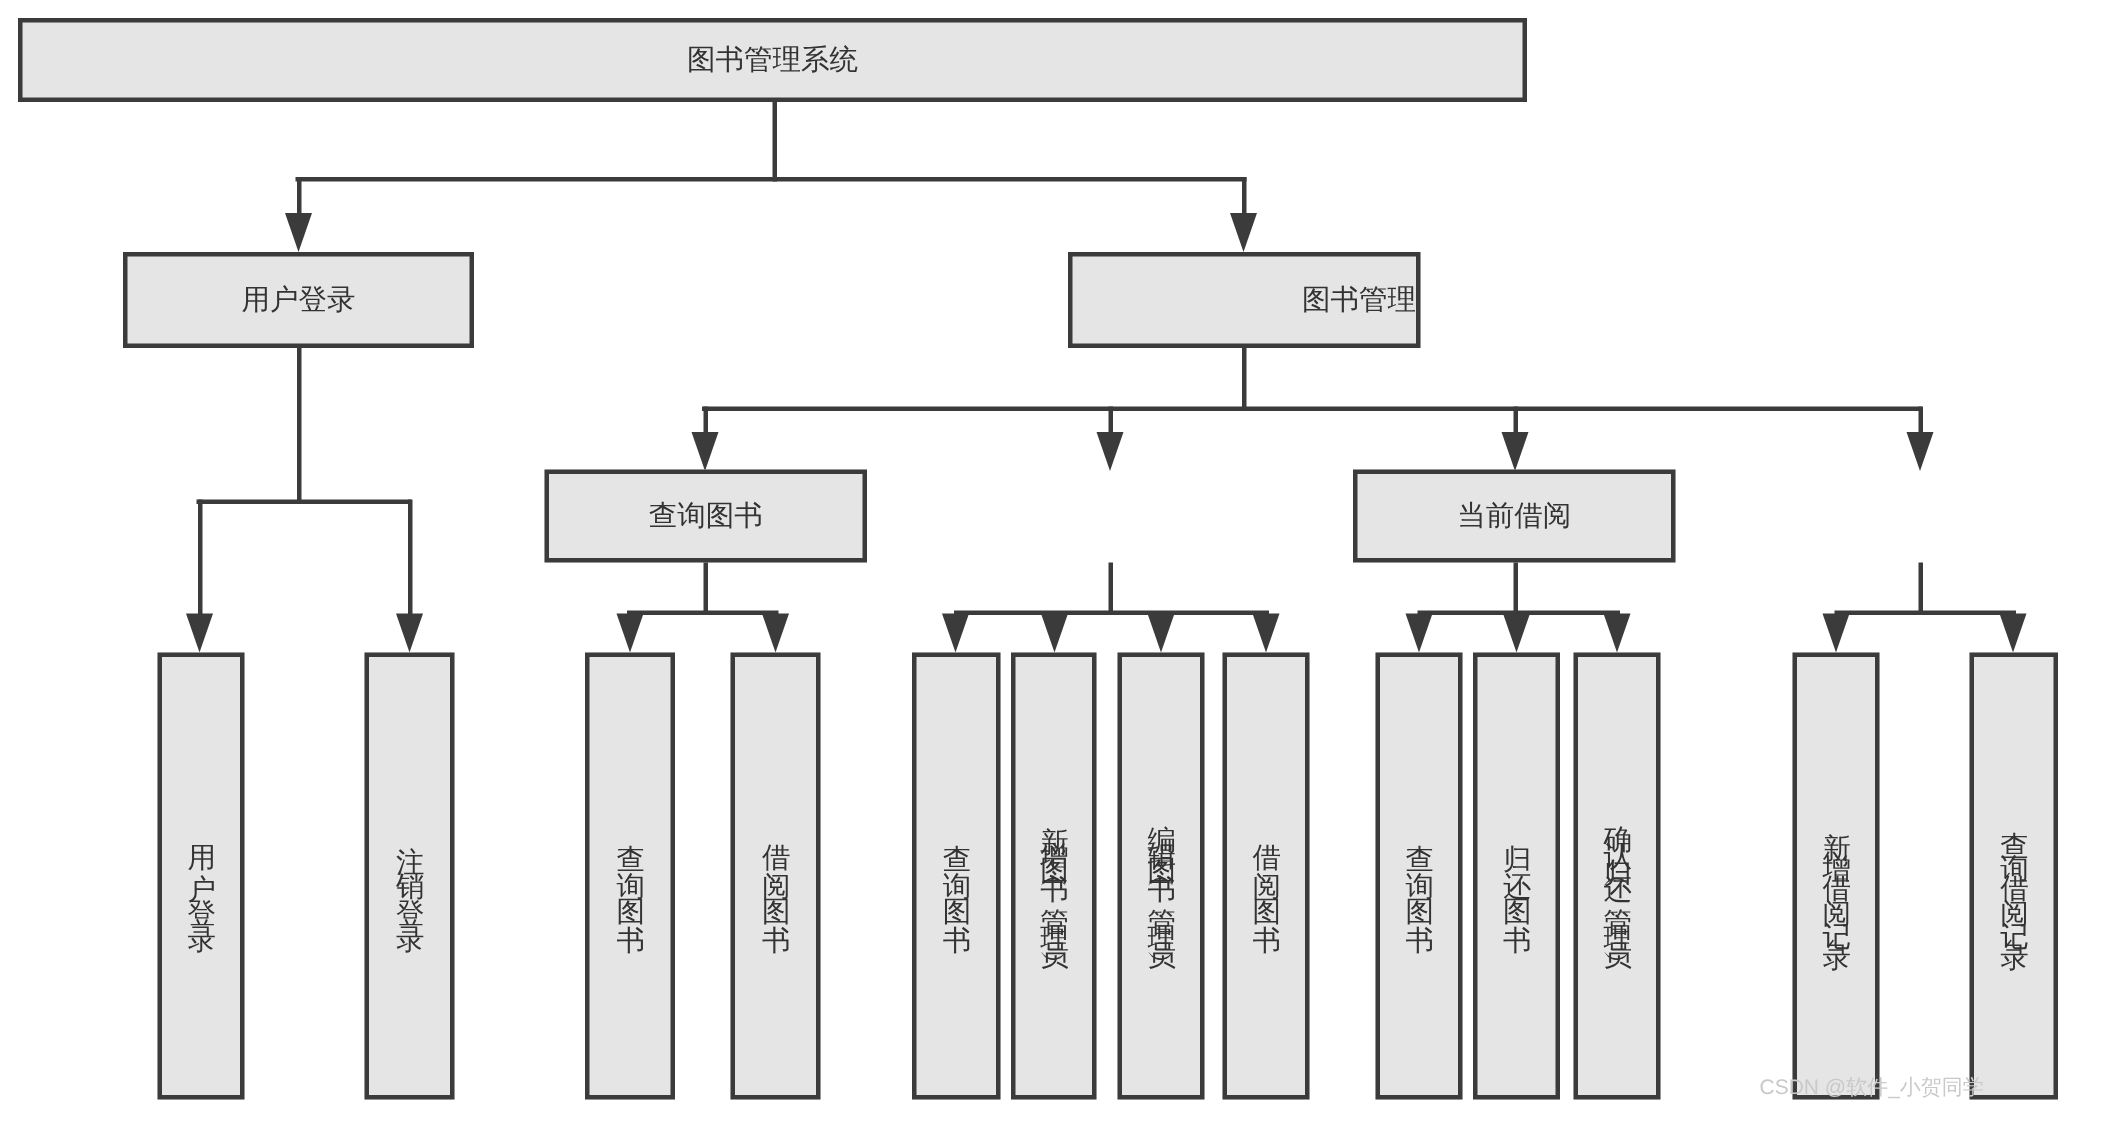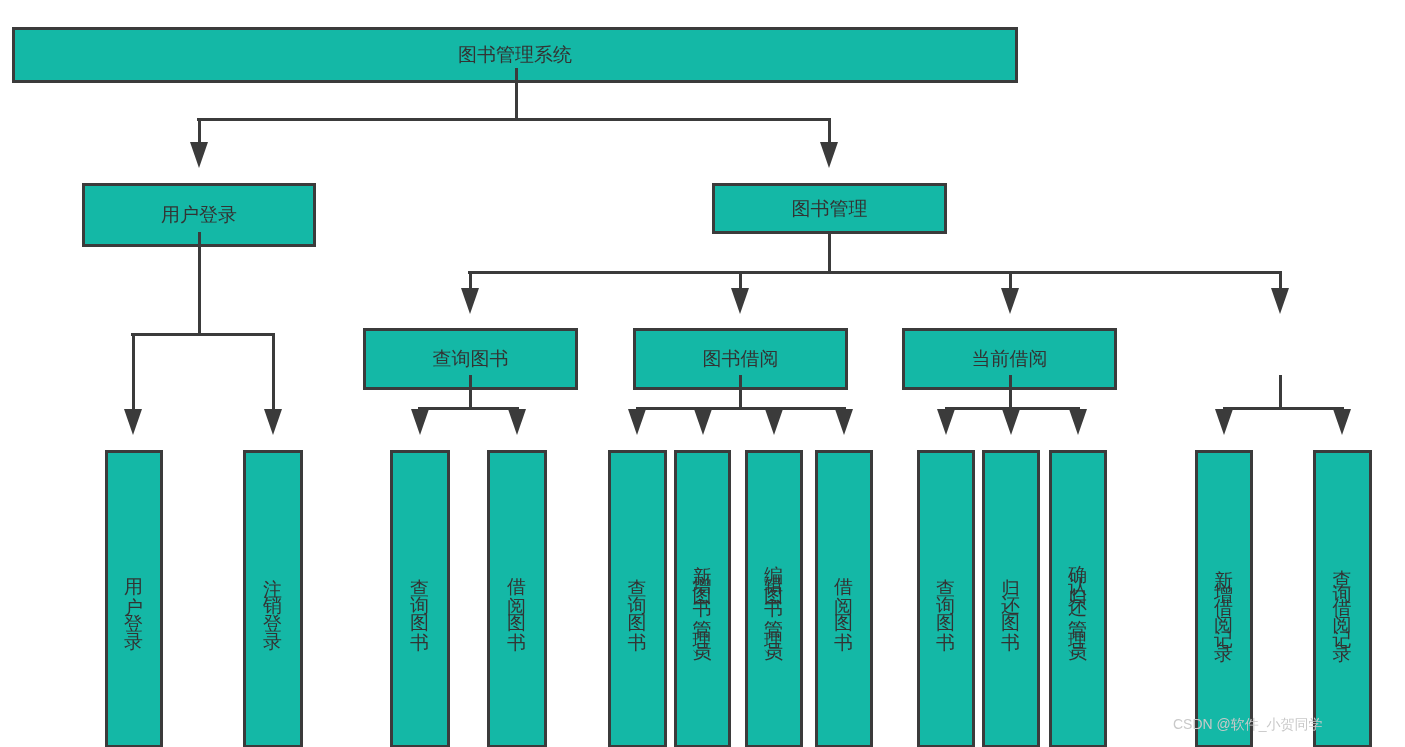--- a/index.html
+++ b/index.html
@@ -3,23 +3,23 @@
 <meta charset="utf-8">
 <style>
   html,body { margin:0; padding:0; background:#ffffff; }
   #canvas {
     position:relative; width:1405px; height:747px; overflow:hidden;
     background:#ffffff;
     font-family:"Liberation Sans","DejaVu Sans",sans-serif;
     color:#333333;
   }
   .node {
-    position:absolute; box-sizing:border-box; background:#14b8a6;
+    position:absolute; box-sizing:border-box; background:#e5e5e5;
     border:3px solid #3b3b3b;
-    display:flex; align-items:center; justify-content:center;margin-top:15px;
+    display:flex; align-items:center; justify-content:center;
   }
   .hlabel { font-size:19px; color:#333333; white-space:nowrap; }
   .leaf { border-width:3px; }
   .vtext {
     writing-mode:vertical-rl; text-orientation:mixed;
     font-size:19px; line-height:1; color:#333333; white-space:nowrap;
   }
   .hline, .vline { position:absolute; background:#3b3b3b; }
   .hline { height:3px; }
   .vline { width:3px; }
@@ -45,21 +45,21 @@
   <div class="vline" style="left:515px; top:68px; height:53px;"></div>
   <div class="hline" style="left:197px; top:118px; width:634px;"></div>
   <div class="vline" style="left:198px; top:118px; height:28px;"></div>
   <div class="arrowhead" style="left:190px; top:142px;"></div>
   <div class="vline" style="left:828px; top:118px; height:28px;"></div>
   <div class="arrowhead" style="left:820px; top:142px;"></div>
 
   <div class="node" style="left:82px; top:168px; width:234px; height:64px;">
     <span class="hlabel">用户登录</span>
   </div>
-  <div class="node" style="left:712px; top:168px; width:235px; height:51px;">
+  <div class="node" style="left:712px; top:168px; width:235px; height:64px;justify-content:flex-end;">
     <span class="hlabel">图书管理</span>
   </div>
 
   <div class="vline" style="left:198px; top:232px; height:104px;"></div>
   <div class="hline" style="left:131px; top:333px; width:143px;"></div>
   <div class="vline" style="left:132px; top:333px; height:79px;"></div>
   <div class="arrowhead" style="left:124px; top:409px;"></div>
   <div class="vline" style="left:272px; top:333px; height:79px;"></div>
   <div class="arrowhead" style="left:264px; top:409px;"></div>
 
@@ -69,23 +69,20 @@
   <div class="arrowhead" style="left:461px; top:288px;"></div>
   <div class="vline" style="left:739px; top:271px; height:20px;"></div>
   <div class="arrowhead" style="left:731px; top:288px;"></div>
   <div class="vline" style="left:1009px; top:271px; height:20px;"></div>
   <div class="arrowhead" style="left:1001px; top:288px;"></div>
   <div class="vline" style="left:1279px; top:271px; height:20px;"></div>
   <div class="arrowhead" style="left:1271px; top:288px;"></div>
 
   <div class="node" style="left:363px; top:313px; width:215px; height:62px;">
     <span class="hlabel">查询图书</span>
-  </div>
-  <div class="node" style="left:633px; top:313px; width:215px; height:62px;">
-    <span class="hlabel">图书借阅</span>
   </div>
   <div class="node" style="left:902px; top:313px; width:215px; height:62px;">
     <span class="hlabel">当前借阅</span>
   </div>
 
   <div class="vline" style="left:469px; top:375px; height:35px;"></div>
   <div class="hline" style="left:418px; top:407px; width:101px;"></div>
   <div class="arrowhead" style="left:411px; top:409px;"></div>
   <div class="arrowhead" style="left:508px; top:409px;"></div>
 

